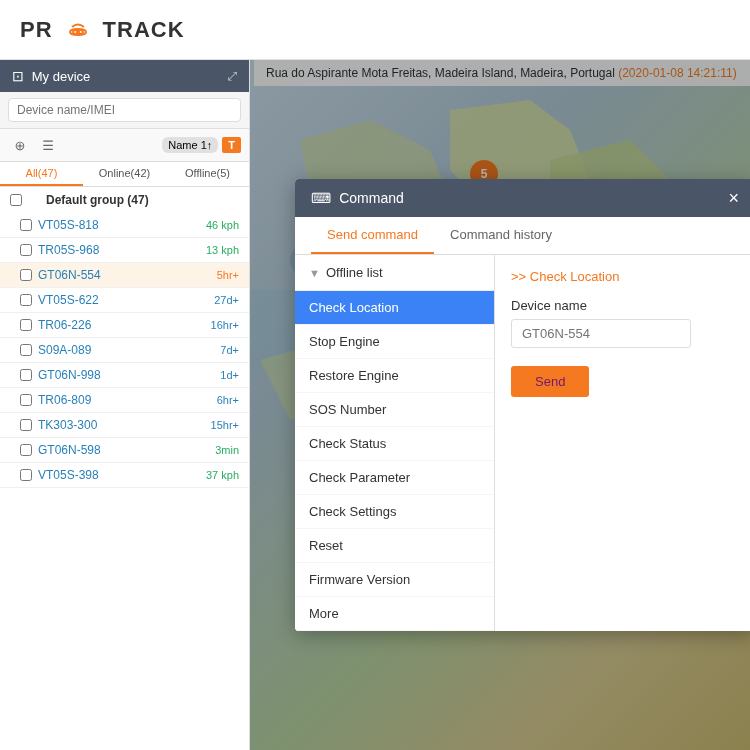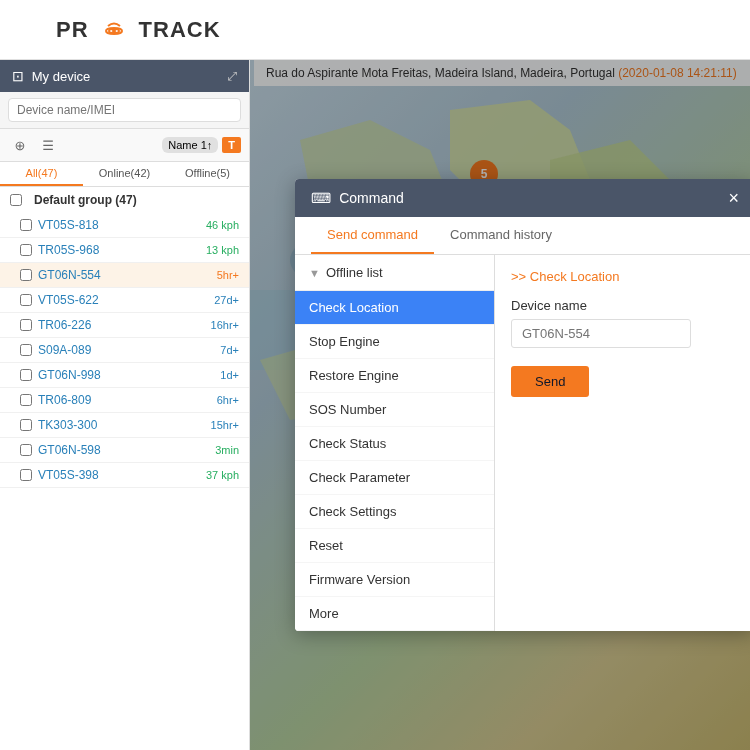--- a/index.html
+++ b/index.html
@@ -16,23 +16,22 @@
     .header {
       background: #fff;
       padding: 12px 20px;
       border-bottom: 1px solid #e0e0e0;
       display: flex;
       align-items: center;
       height: 60px;
     }
     .logo {
       display: flex;
-      align-items: flex-start;
+      align-items: center;
       gap: 12px;
-      margin-left: 36px;
     }
     .logo-text {
       font-size: 22px;
       font-weight: bold;
       color: #333;
       letter-spacing: 1px;
     }
 
     
     .main-container {
@@ -153,21 +152,21 @@
       flex: 1;
       overflow-y: auto;
     }
     .device-group {
       padding: 6px 10px;
       font-size: 12px;
       font-weight: bold;
       color: #333;
       display: flex;
       align-items: center;
-      gap: 6px;
+      gap: 18px;
     }
     .device-item {
       padding: 5px 10px 5px 20px;
       font-size: 12px;
       display: flex;
       align-items: center;
       justify-content: space-between;
       border-bottom: 1px solid #f0f0f0;
       cursor: pointer;
     }
@@ -370,21 +369,21 @@
     .command-field input {
       padding: 6px 10px;
       border: 1px solid #ddd;
       border-radius: 3px;
       font-size: 13px;
       color: #999;
       width: 180px;
     }
     .send-btn {
       background: #f47920;
-      color: #0f172a;
+      color: #701a75;
       border: none;
       border-radius: 3px;
       padding: 8px 24px;
       font-size: 13px;
       cursor: pointer;
       align-self: flex-start;
       margin-top: 4px;
     }
   </style>
 </head>

